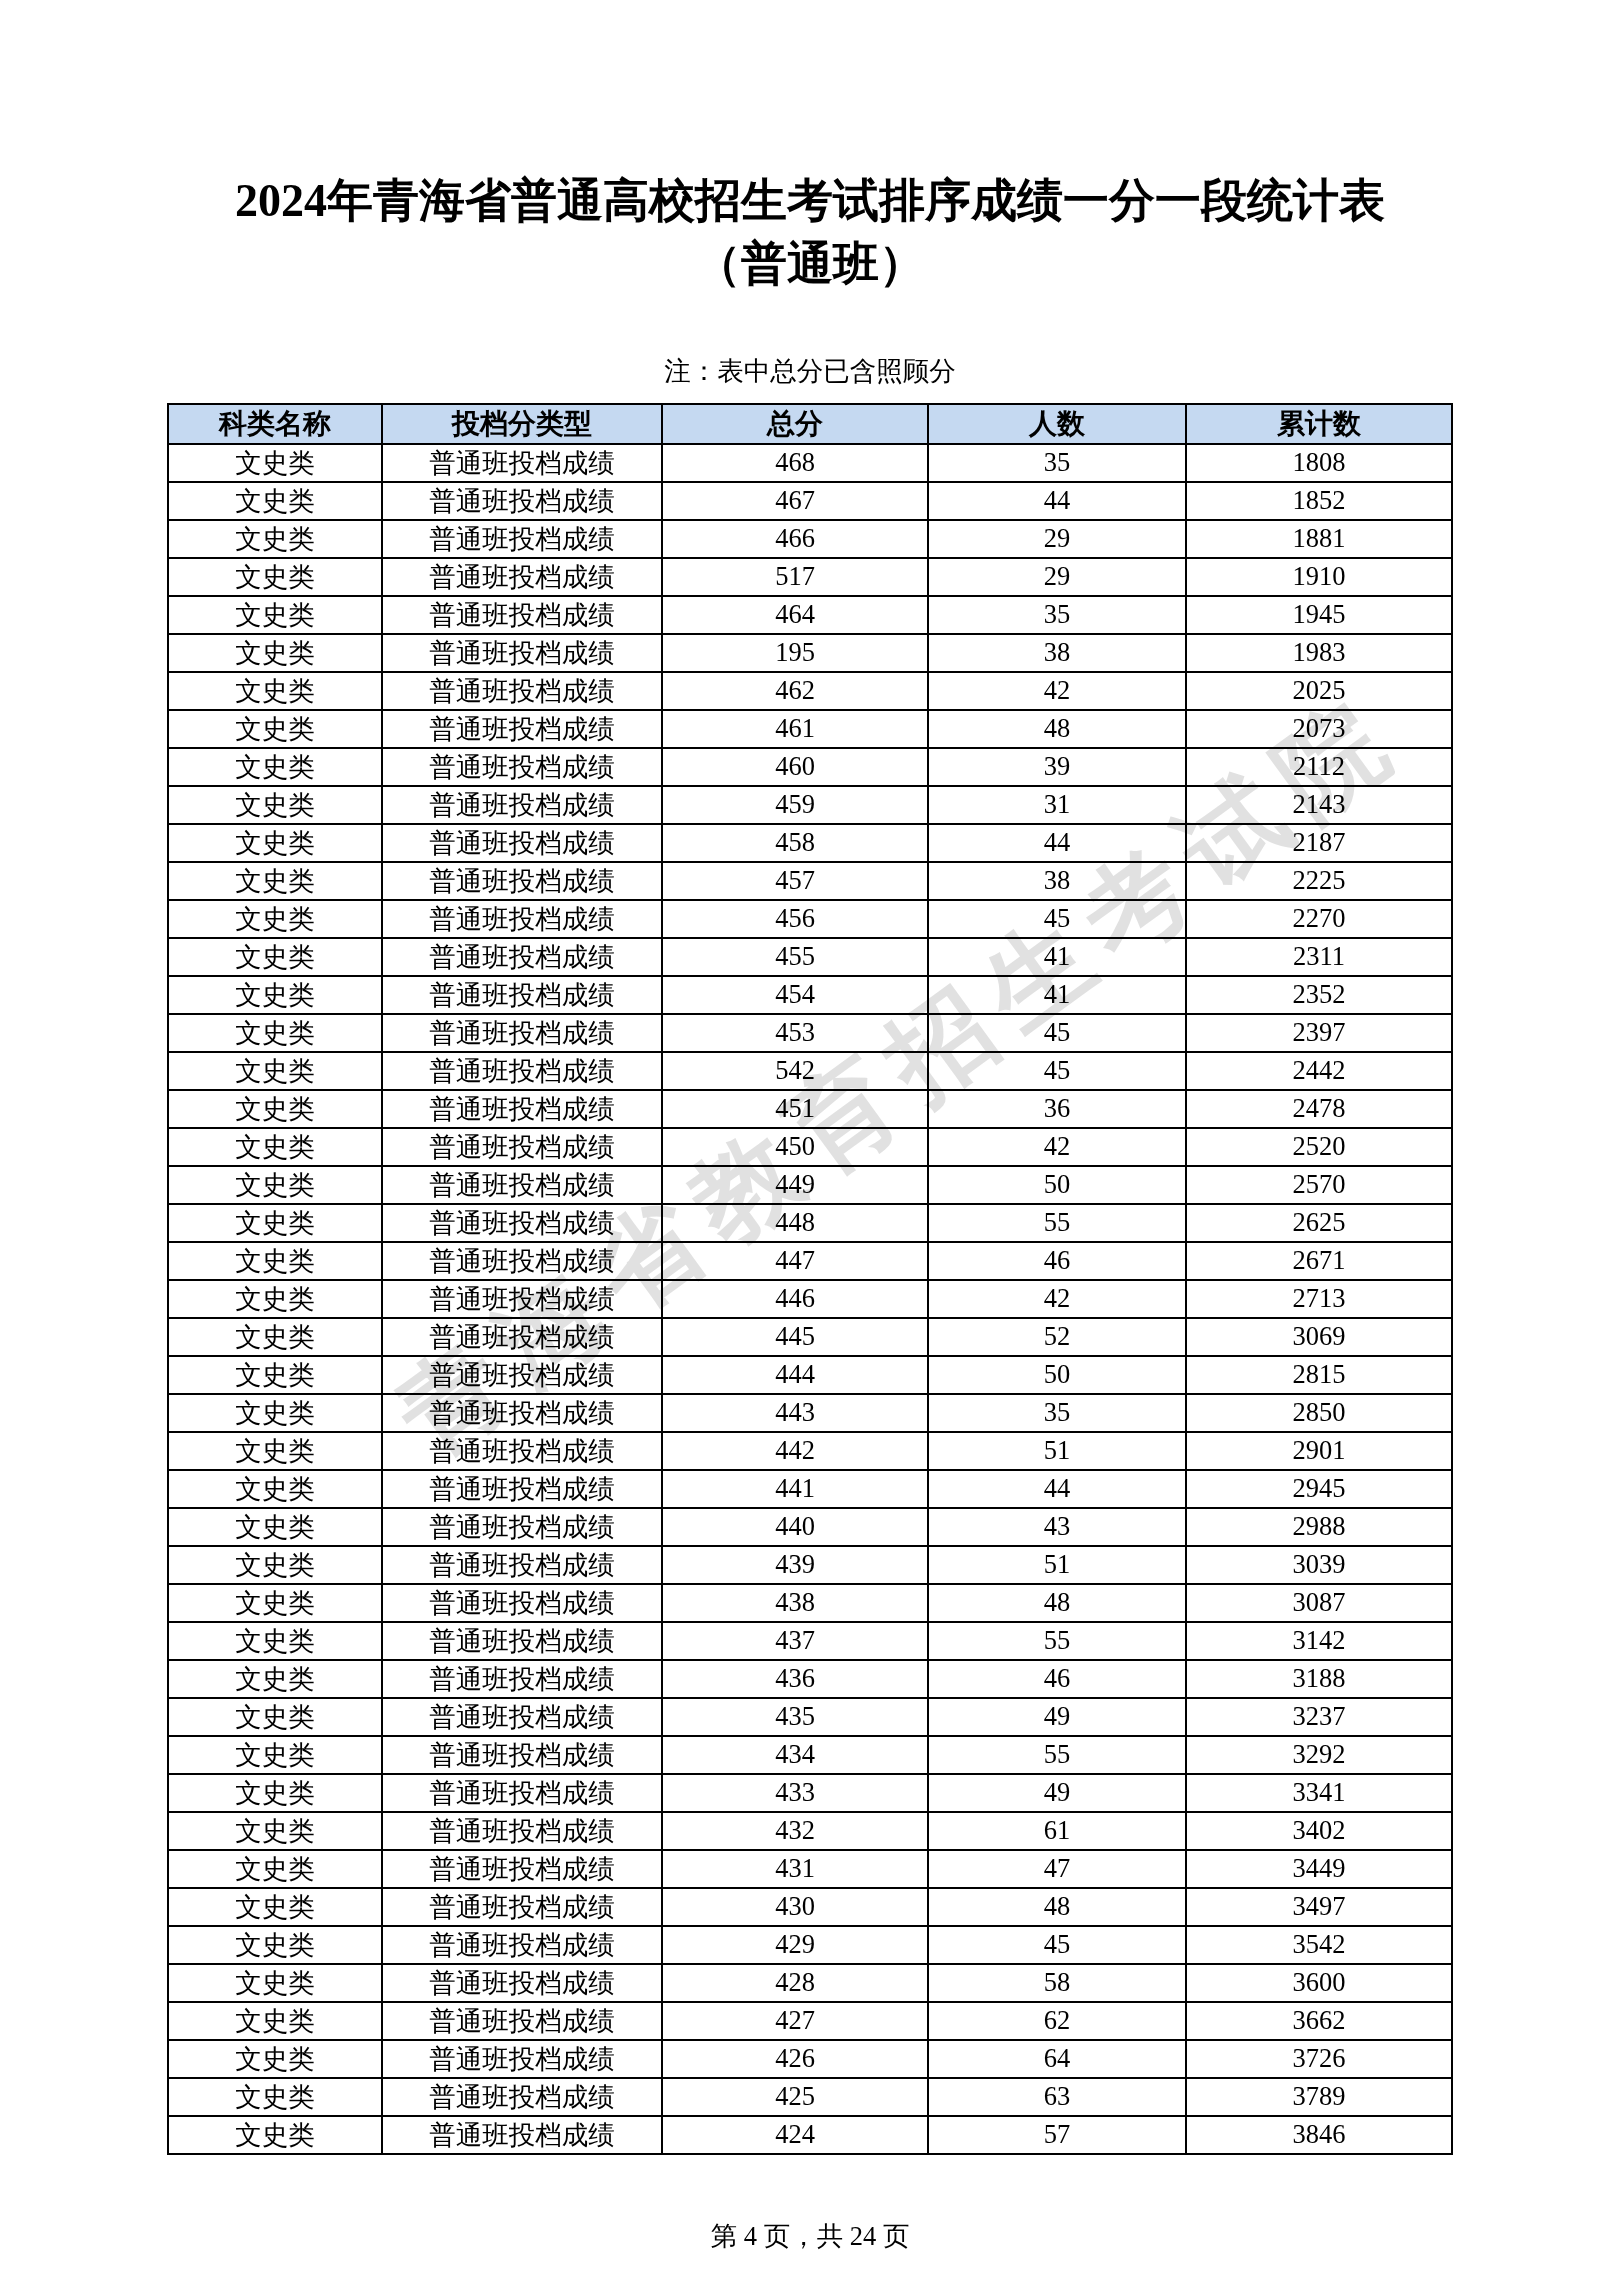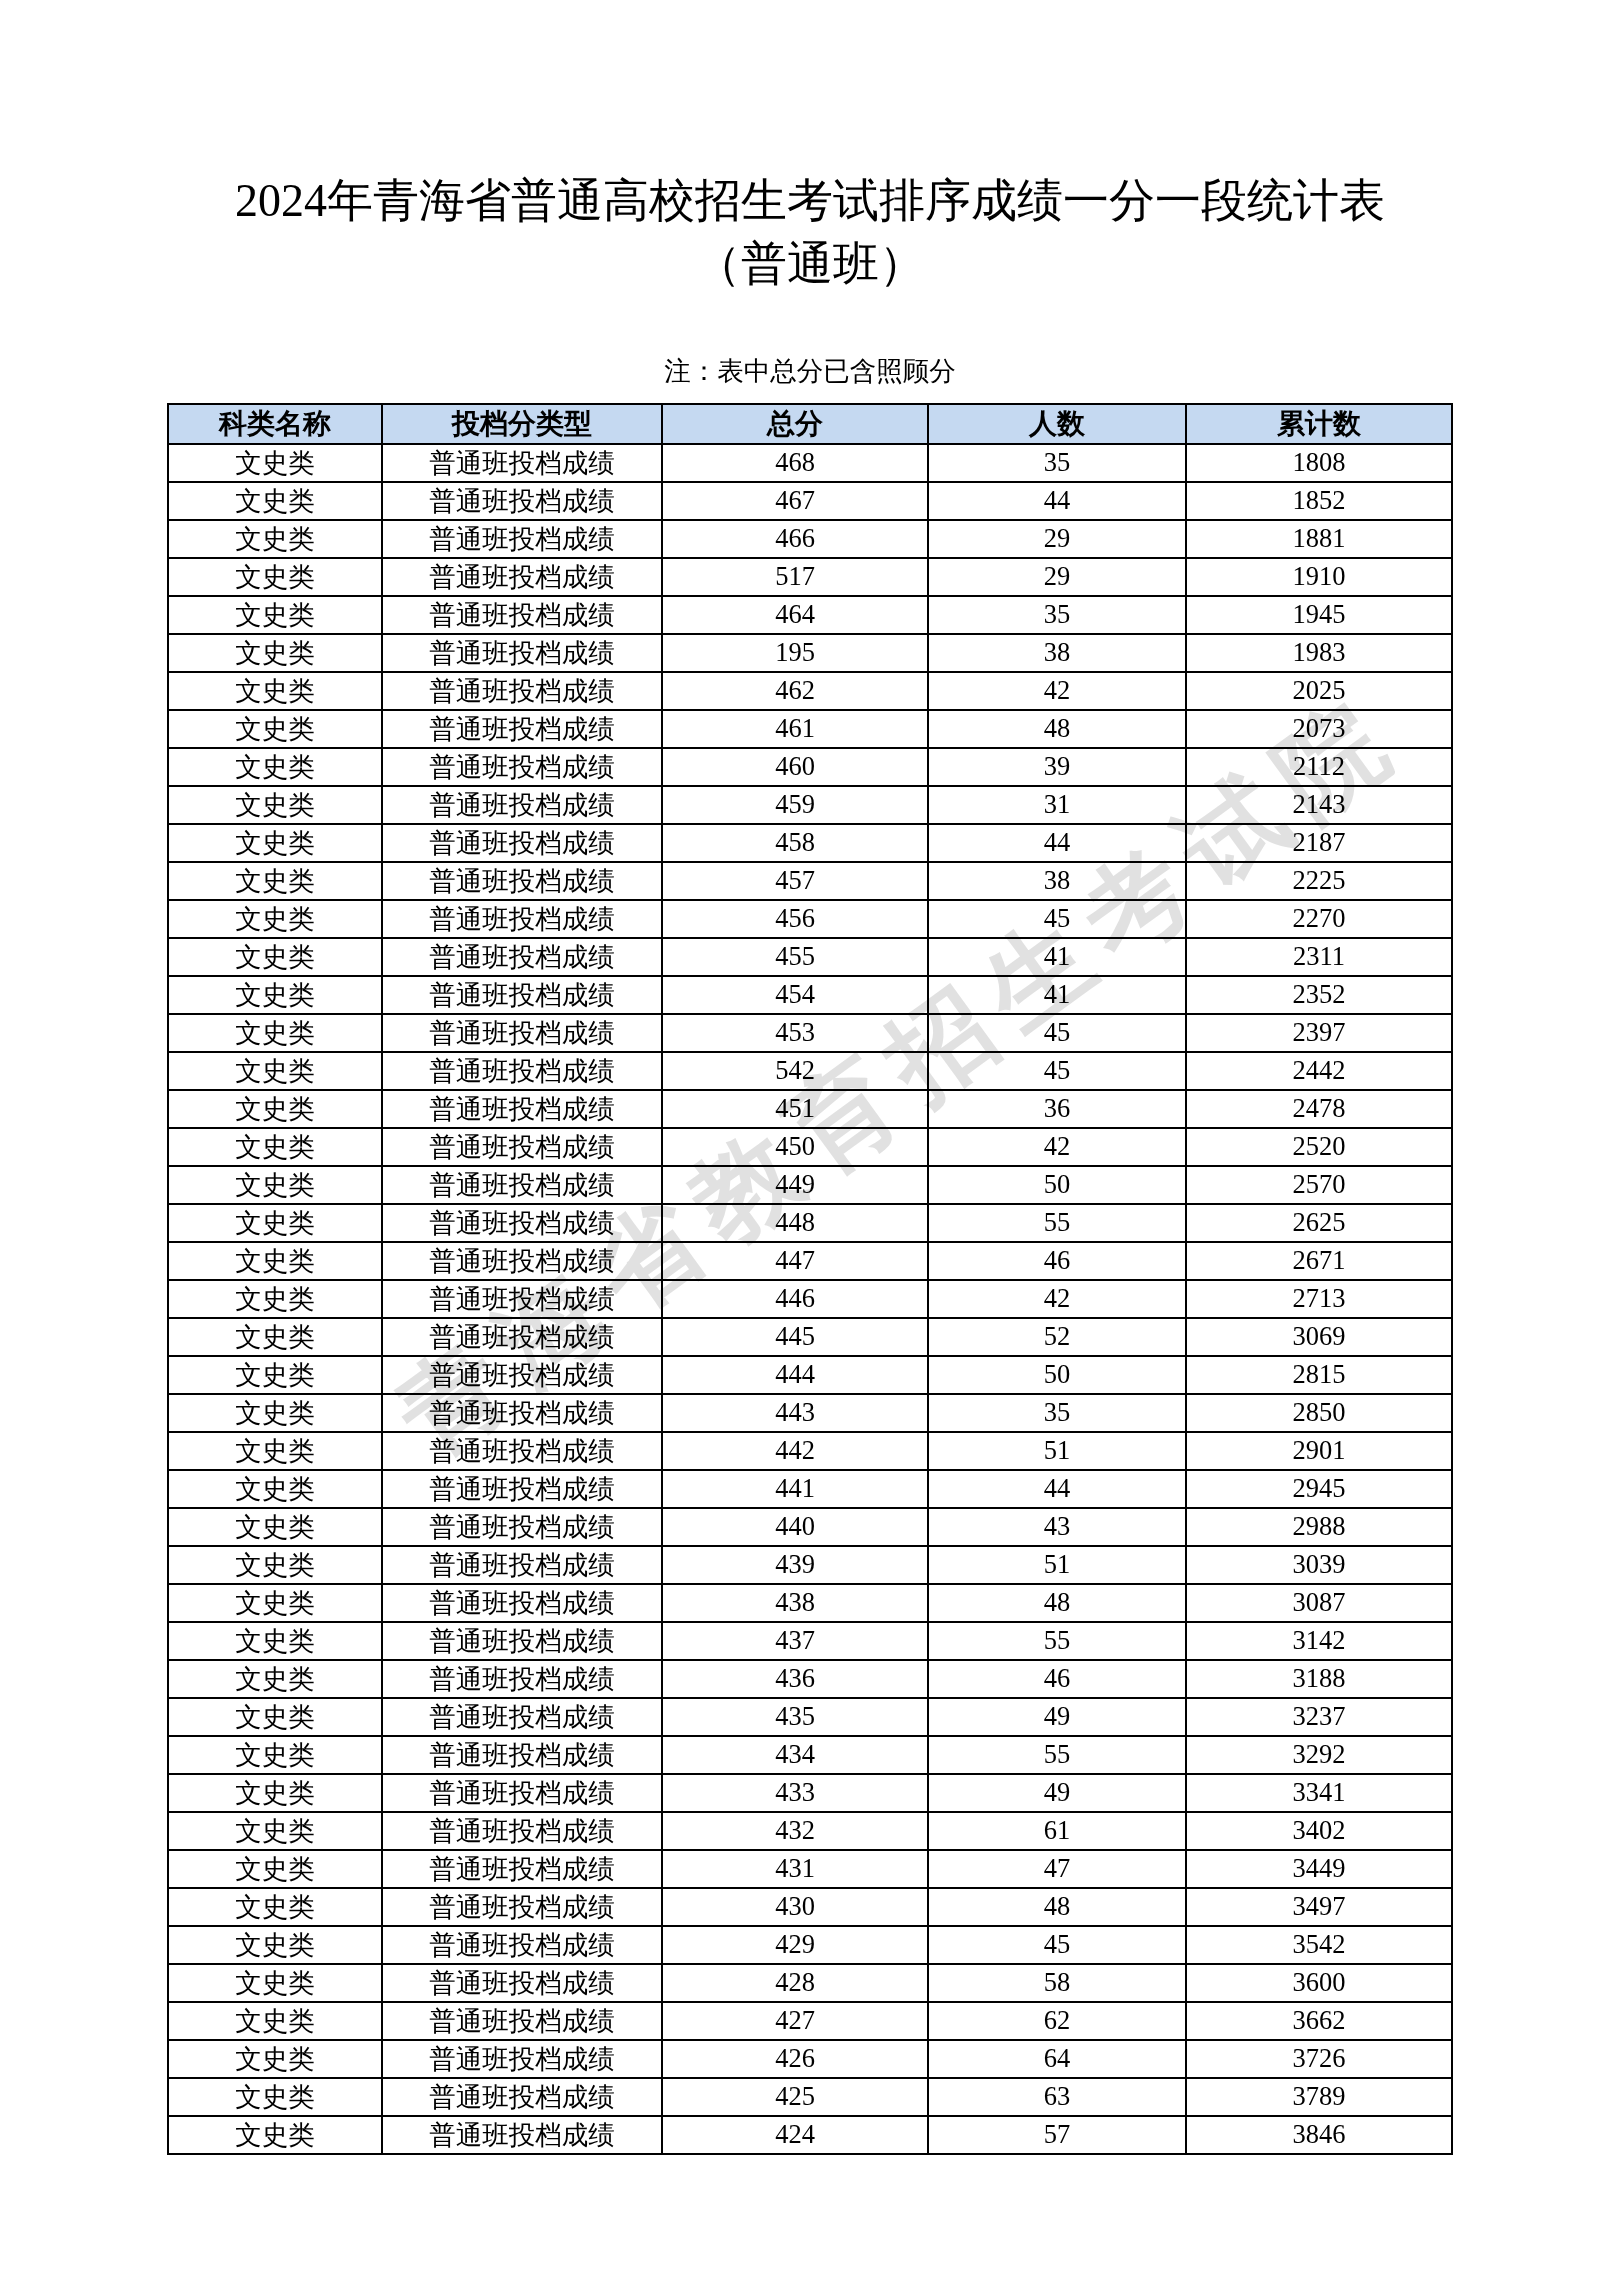--- a/index.html
+++ b/index.html
@@ -28,21 +28,21 @@
     color: #c9c9c9;
     opacity: 0.55;
     white-space: nowrap;
     z-index: 0;
     pointer-events: none;
   }
   .content { position: relative; z-index: 1; }
   .title {
     padding-top: 169px;
     text-align: center;
-    font-weight: normal;
+    font-weight: bold;
     font-size: 46px;
     line-height: 63px;
   }
   .note {
     margin-top: 58px;
     text-align: center;
     font-size: 26.5px;
   }
   table.score-table {
     border-collapse: collapse;
@@ -423,15 +423,16 @@
           <tr>
             <td>文史类</td>
             <td>普通班投档成绩</td>
             <td>424</td>
             <td>57</td>
             <td>3846</td>
           </tr>
         </tbody>
     </table>
 
+    <div class="footer">第 4 页，共 24 页</div>
   </div>
 </div>
 
 
 </body></html>

